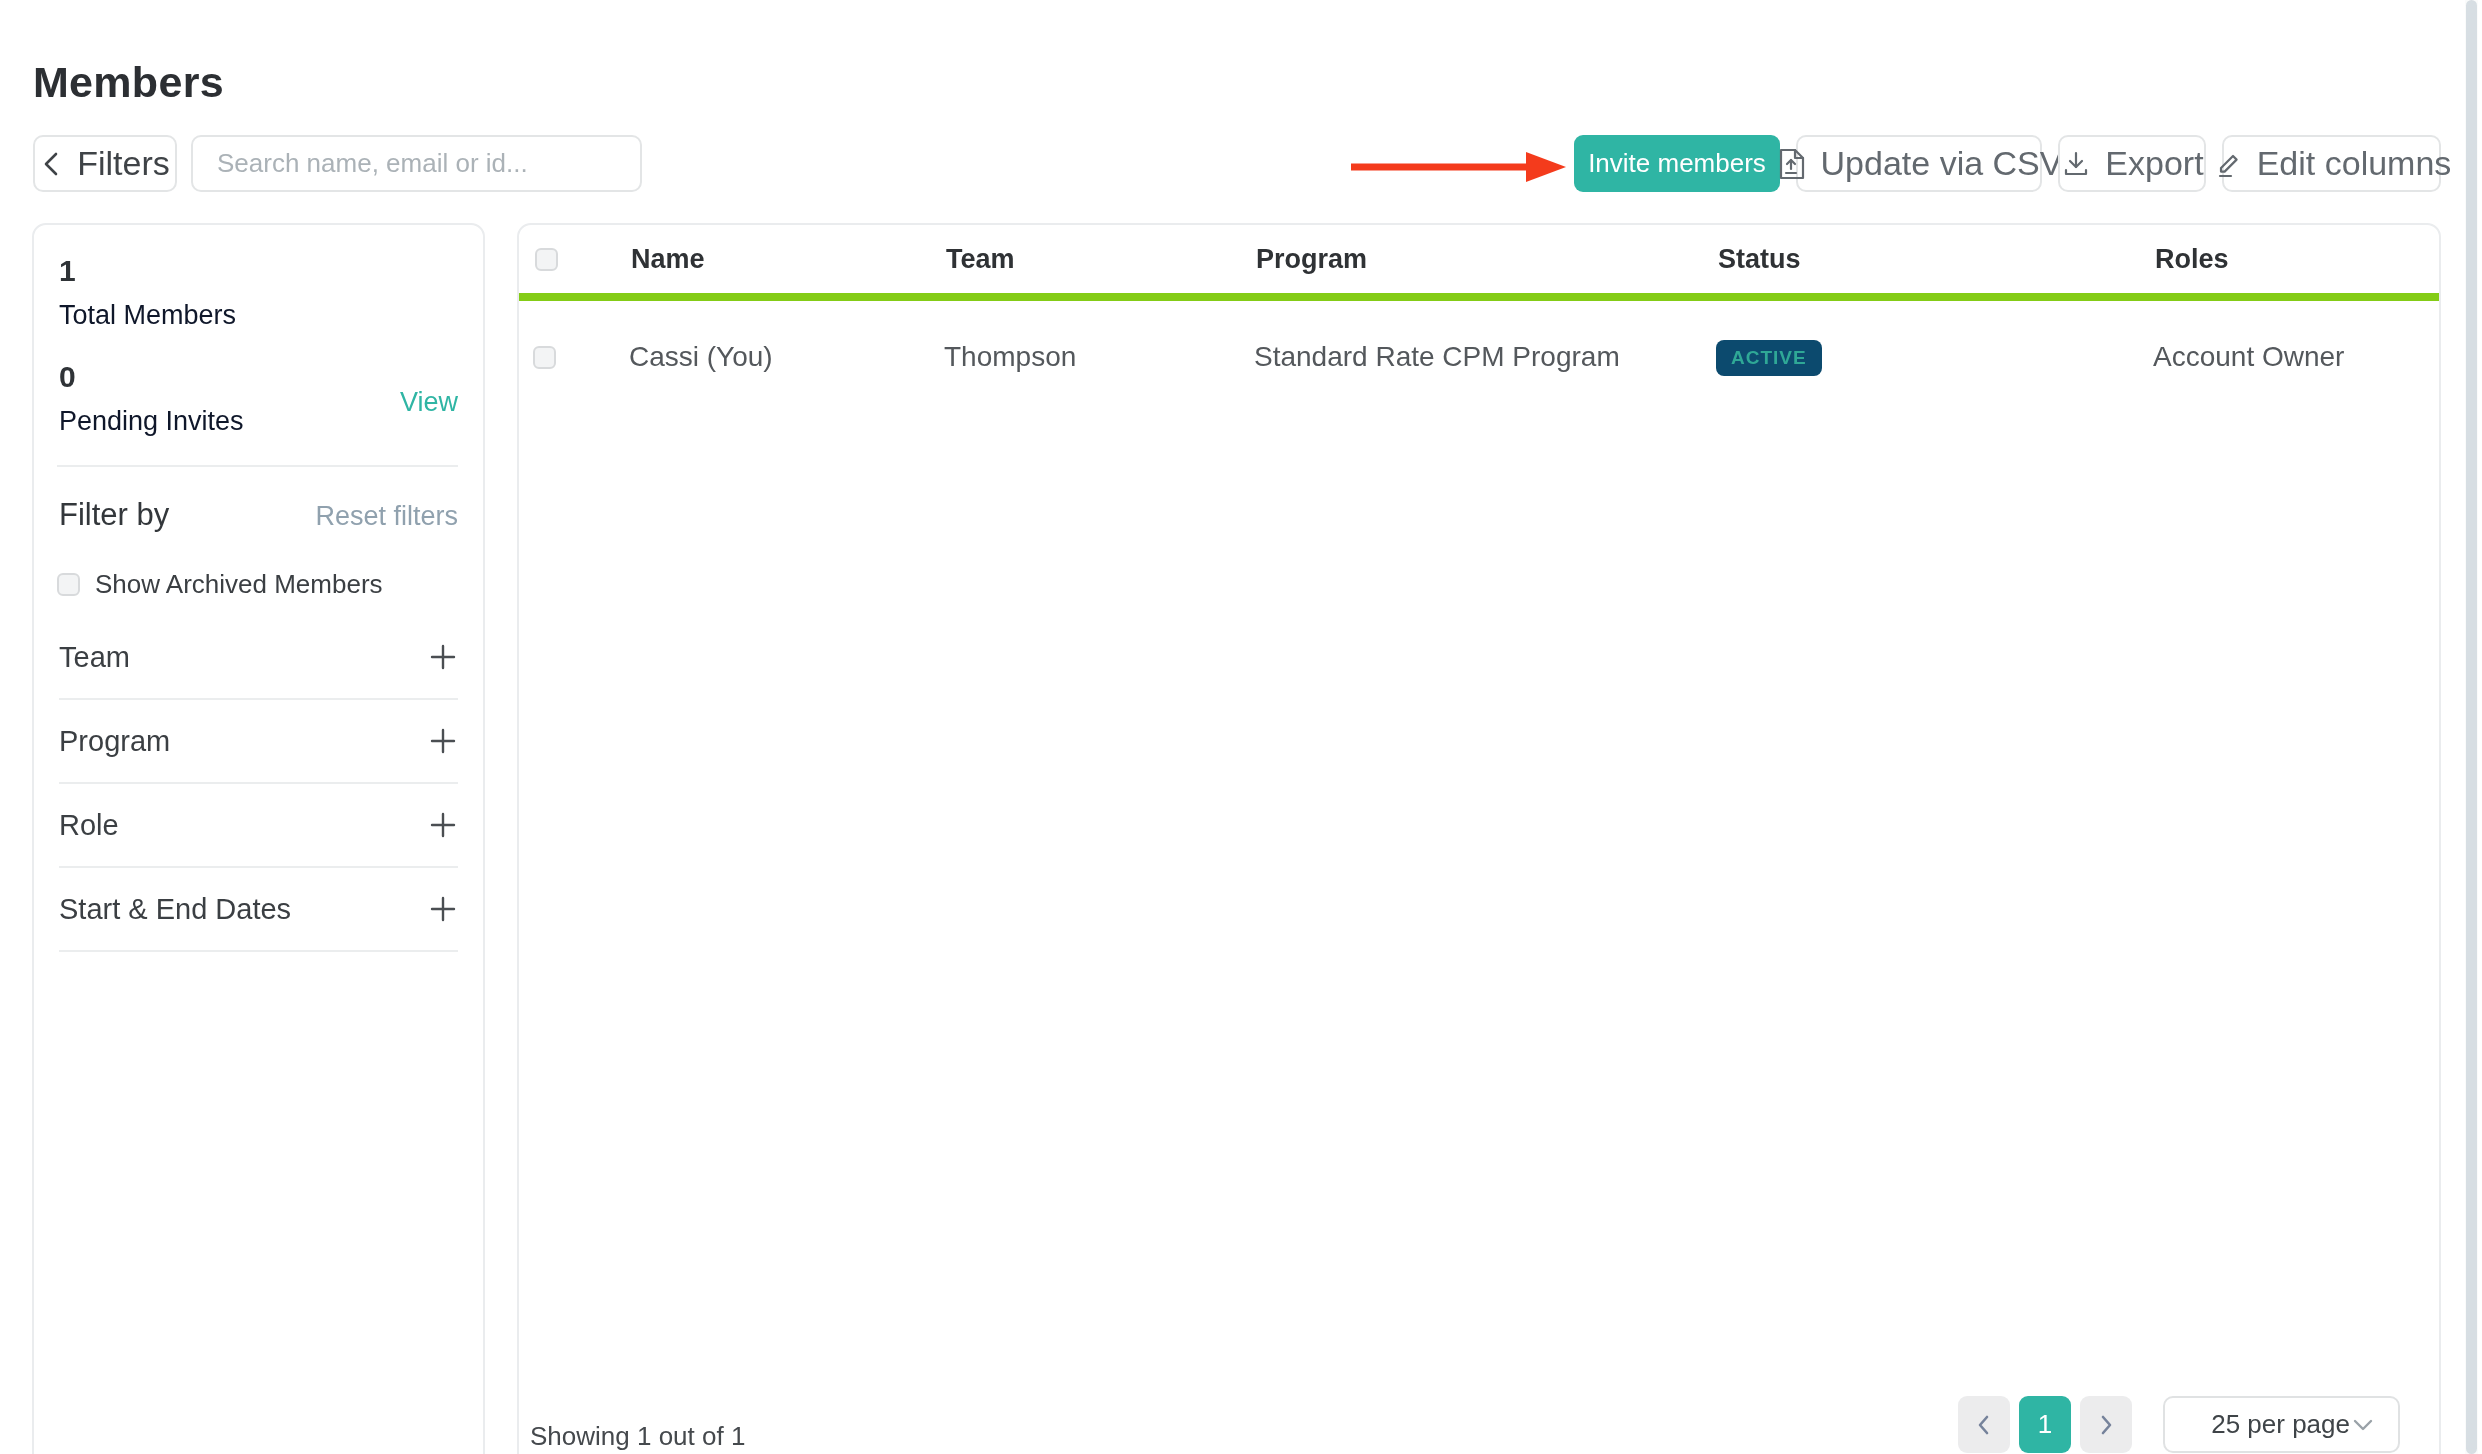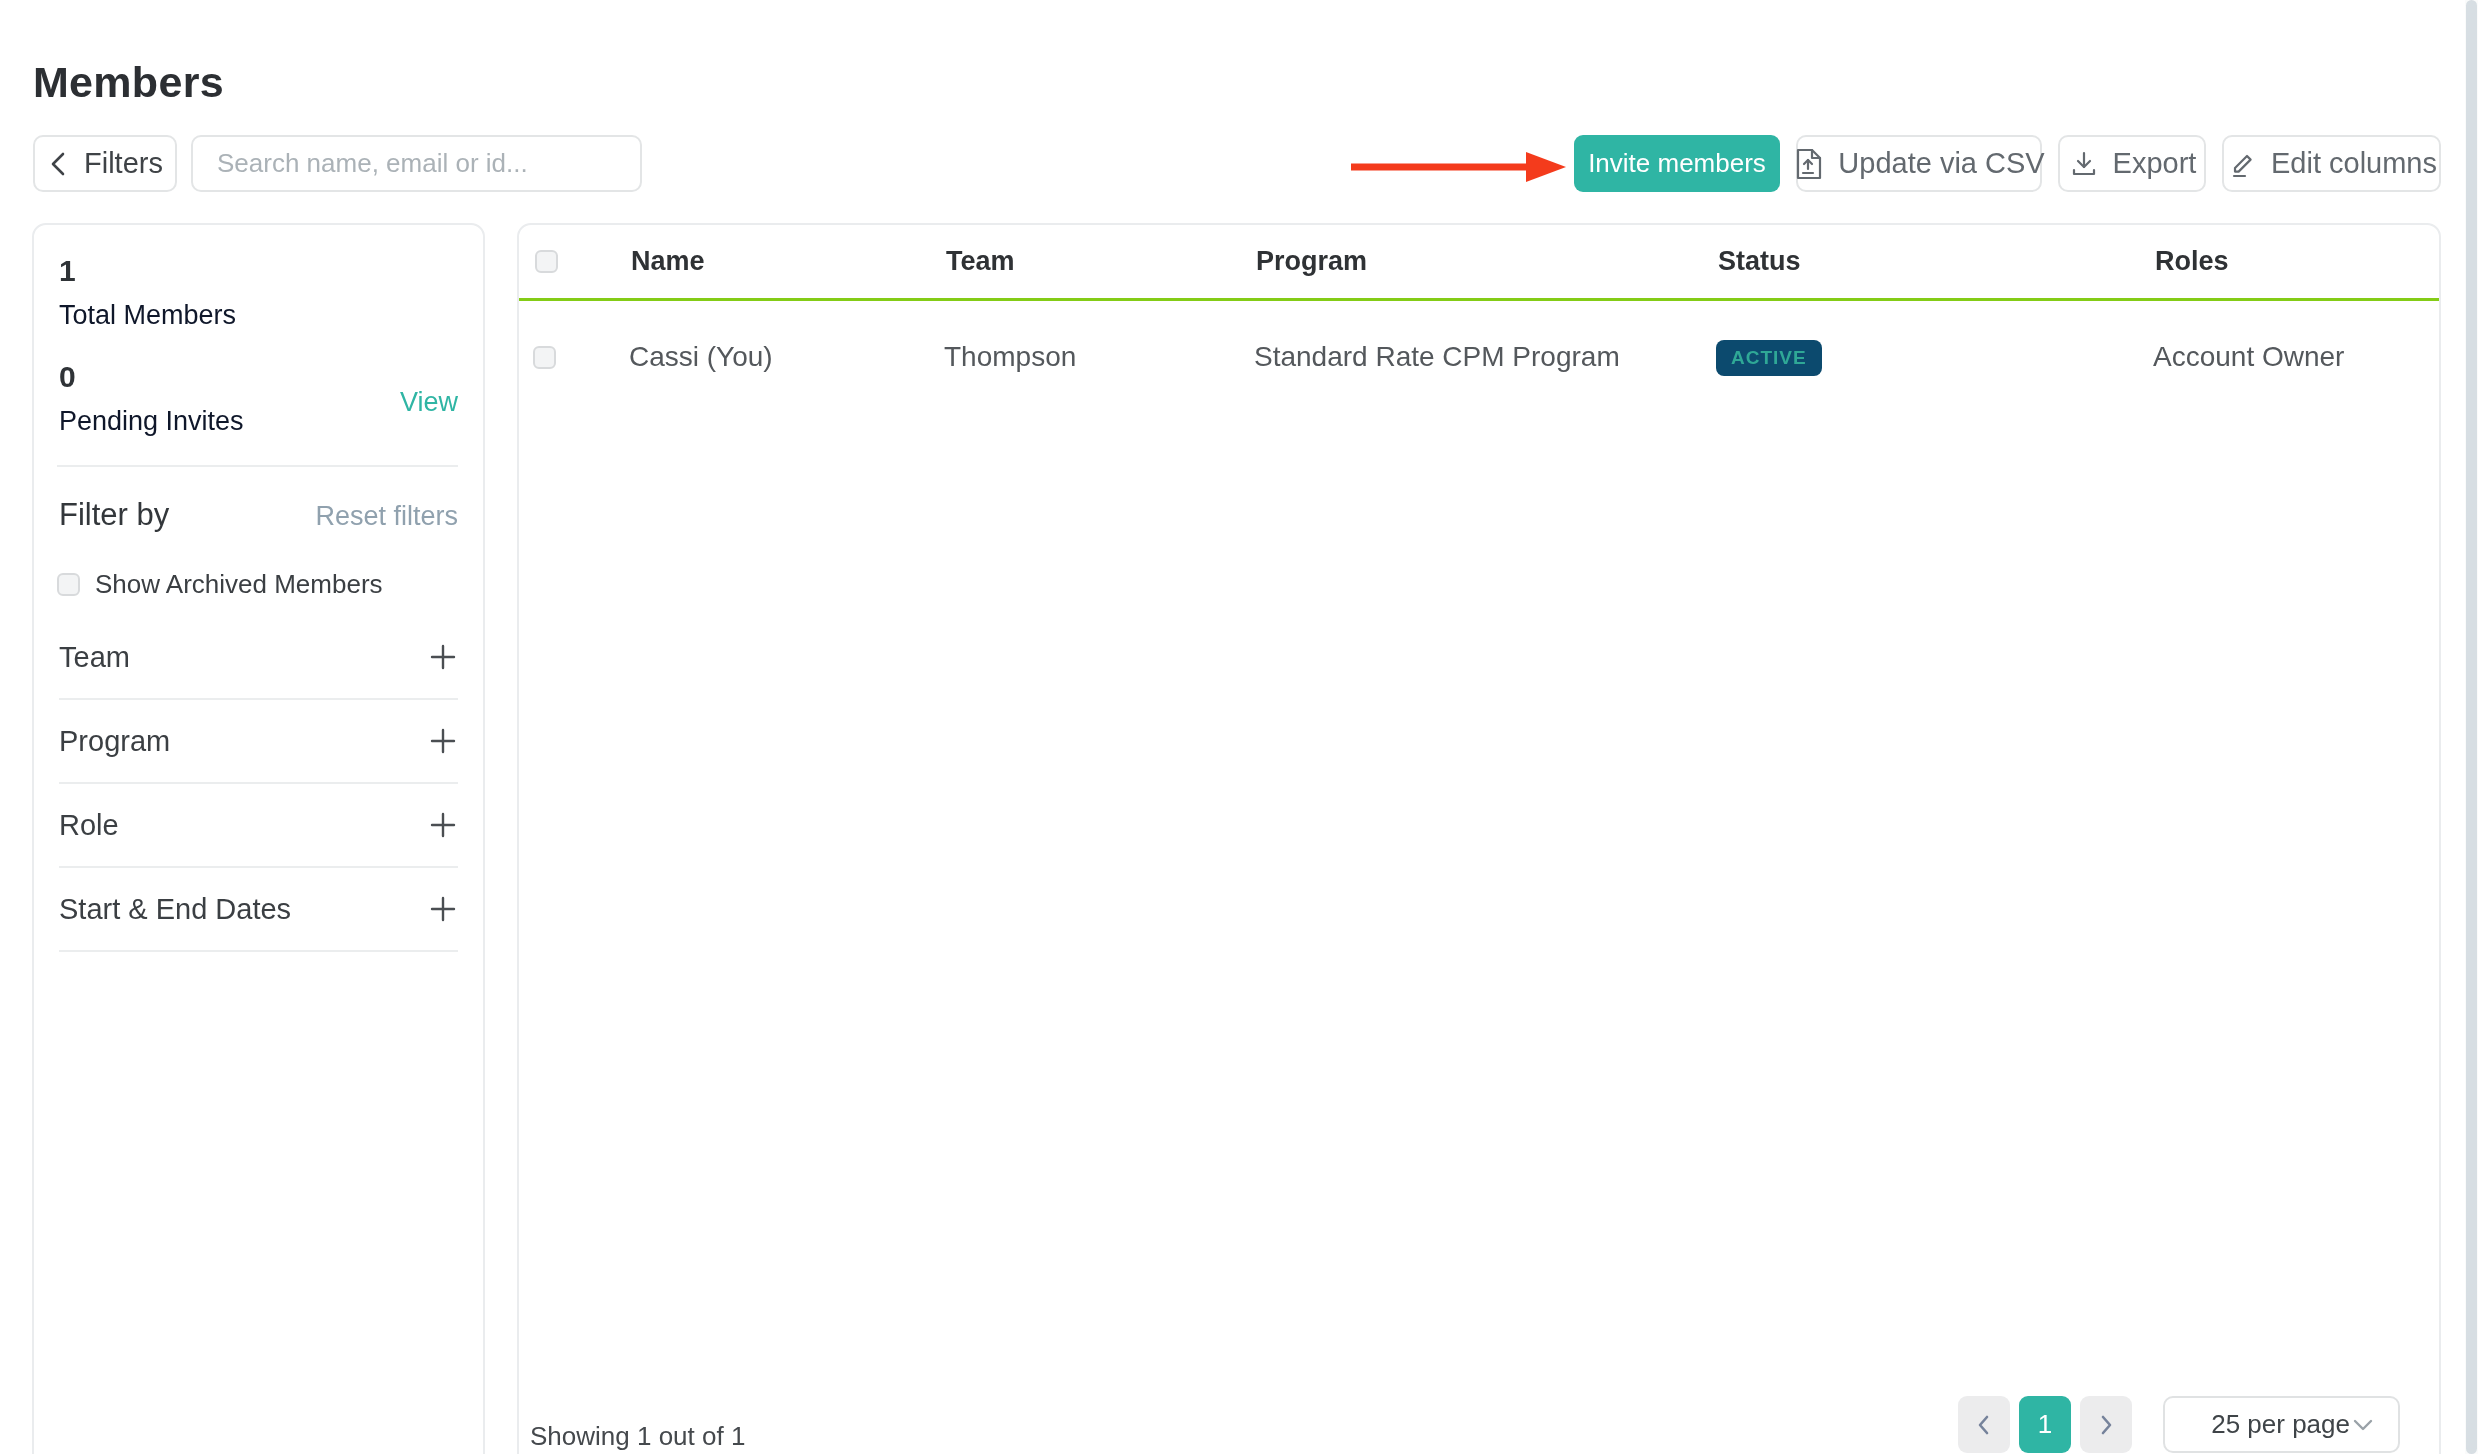--- a/index.html
+++ b/index.html
@@ -11,21 +11,21 @@
   }
   .page-title {
     position:absolute; left:33px; top:58px;
     font-size:43px; font-weight:700; color:#2c2f33; letter-spacing:.3px;
   }
   
   .toolbar-left { position:absolute; left:33px; top:135px; height:57px; display:flex; gap:14px; }
   .btn {
     display:flex; align-items:center; justify-content:center; gap:13px;
     height:57px; background:#fff; border:2px solid #e3e5e6; border-radius:10px;
-    font-size:29px; color:#63696f; cursor:pointer; white-space:nowrap;
+    font-size:34px; color:#63696f; cursor:pointer; white-space:nowrap;
   }
   .btn svg { flex:none; }
   .filters-btn { width:144px; color:#3f4347; }
   .search-box {
     width:451px; height:57px; border:2px solid #e3e5e6; border-radius:10px;
     font-size:26px; color:#1d4ed8; padding:0 24px; outline:none;
     font-family:"Liberation Sans", sans-serif;
   }
   .search-box::placeholder { color:#abb2b7; }
   .toolbar-right { position:absolute; right:41px; top:135px; height:65px; display:flex; gap:16px; }
@@ -62,21 +62,21 @@
   .filter-row {
     height:84px; display:flex; align-items:center; justify-content:space-between;
     border-bottom:2px solid #ebedee; cursor:pointer;
   }
   .filter-row-label { font-size:29px; color:#3b3f43; }
   
   .grid-cols {
     display:grid; grid-template-columns:96px 315px 310px 462px 437px 1fr;
     align-items:center; padding-left:14px;
   }
-  .thead { height:76px; border-bottom:3px solid #84cc16;padding-left:16px; }
+  .thead { height:76px; border-bottom:8px solid #84cc16;padding-left:16px; }
   .th { font-size:27px; font-weight:700; color:#2f3235; }
   .trow { height:112px; cursor:pointer; }
   .td { font-size:28px; color:#54585c; }
   .status-badge {
     display:inline-block; background:#0c4a6e; color:#2fa896;
     font-size:19px; font-weight:600; letter-spacing:1px;
     padding:7px 15px; border-radius:8px;
   }
   
   .table-footer {

